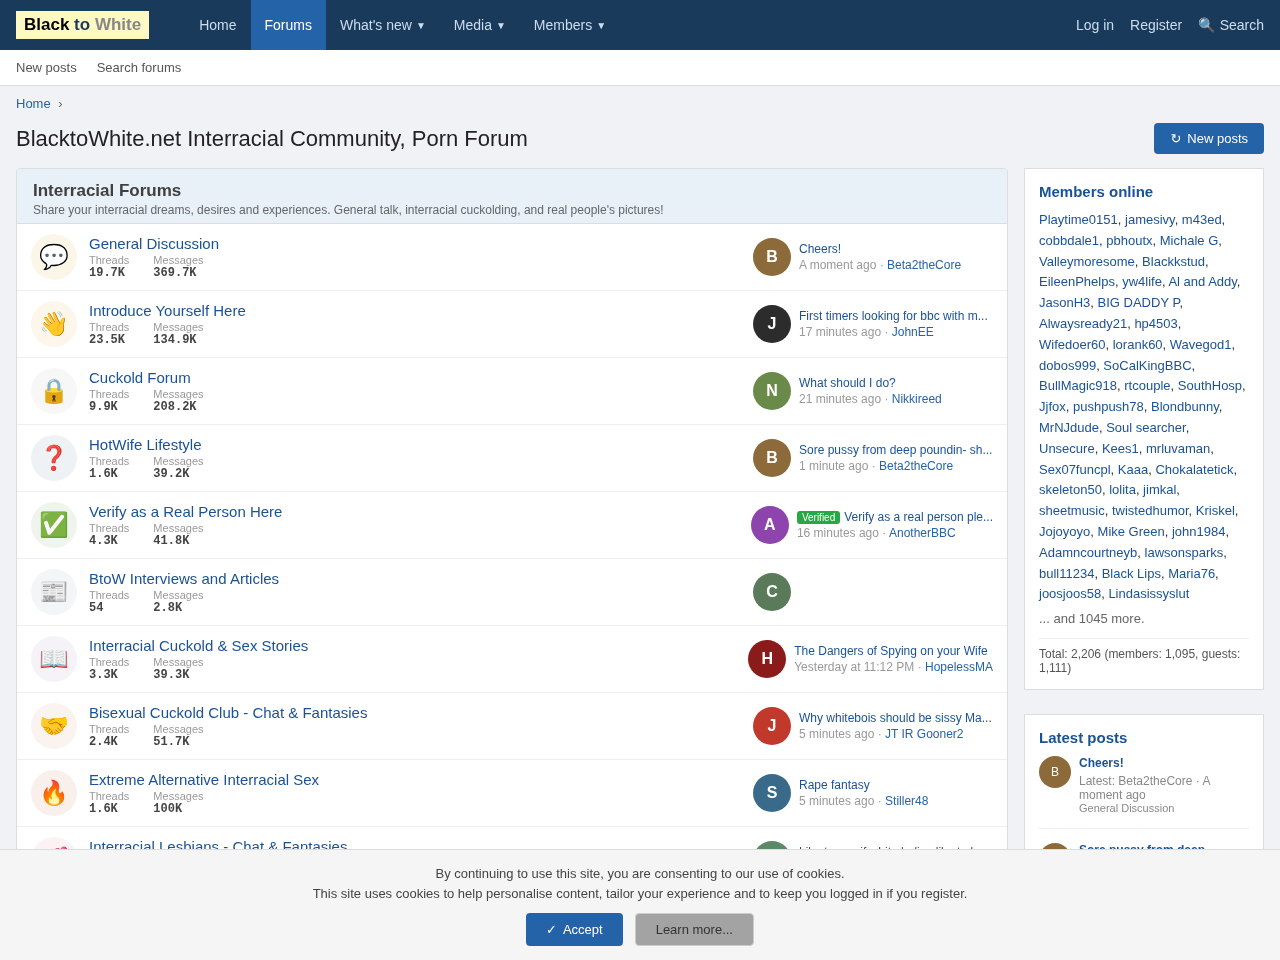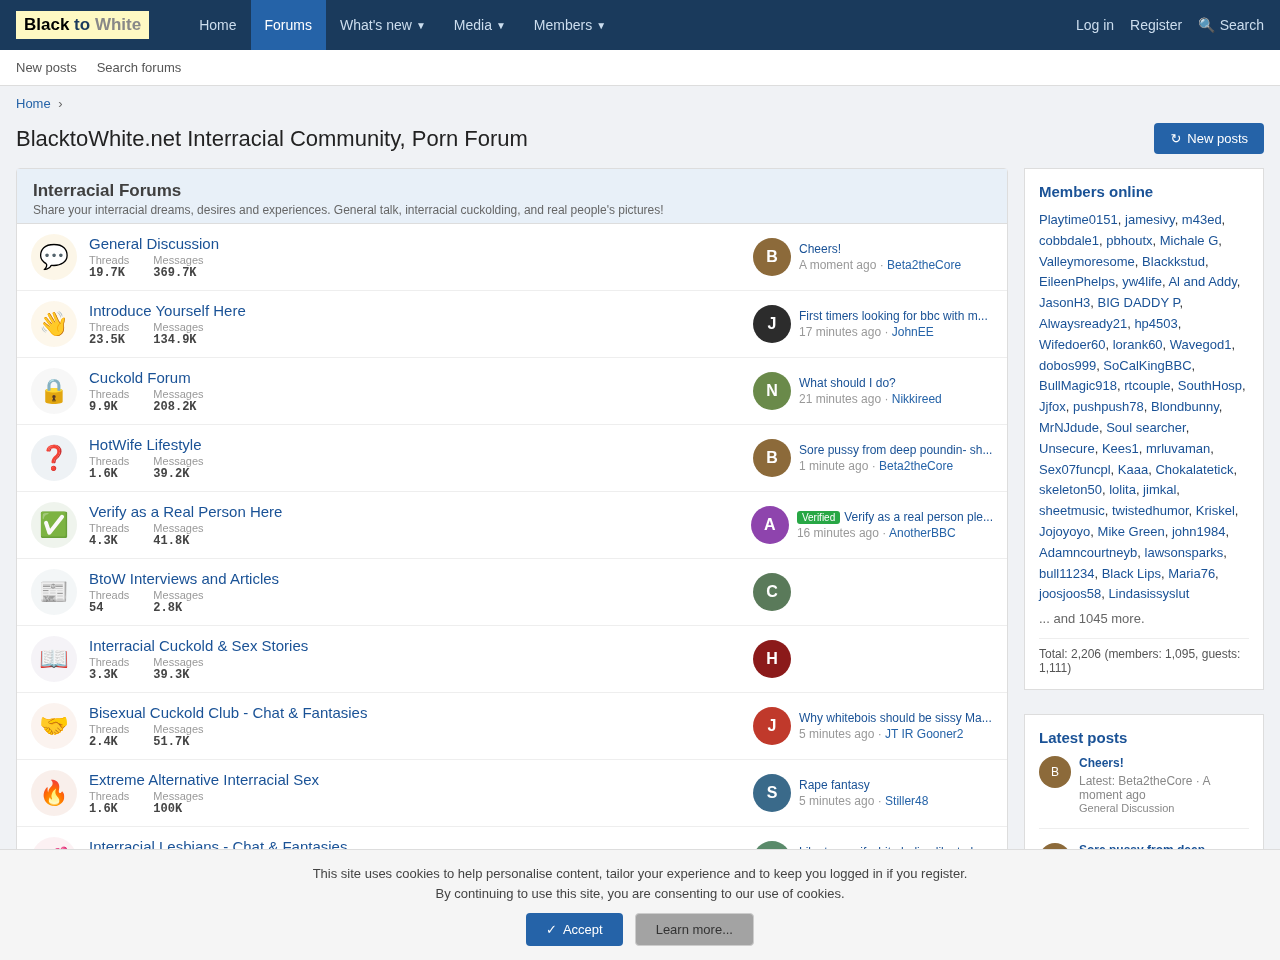--- a/index.html
+++ b/index.html
@@ -288,20 +288,24 @@
           <div class="stat-value">3.3K</div>
         </div>
         <div class="stat-item">
           <div class="stat-label">Messages</div>
           <div class="stat-value">39.3K</div>
         </div>
       </div>
     </div>
     <div class="forum-latest">
       <div class="avatar-small" style="background:#8b1a1a">H</div>
+      <div class="latest-info">
+        <div class="latest-title">The Dangers of Spying on your Wife</div>
+        <div class="latest-meta">Yesterday at 11:12 PM · <span class="author">HopelessMA</span></div>
+      </div>
     </div>
   </div>
           <div class="forum-row">
     <div class="forum-icon" style="background:#e0a08020; font-size:24px;">🤝</div>
     <div class="forum-info">
       <a class="forum-name">Bisexual Cuckold Club - Chat &amp; Fantasies</a>
       <div class="forum-stats">
         <div class="stat-item">
           <div class="stat-label">Threads</div>
           <div class="stat-value">2.4K</div>
@@ -421,22 +425,22 @@
       <div class="lp-forum">HotWife Lifestyle</div>
     </div>
   </div>
         </div>
     </div>
   </div>
 </div>
 
 <div class="cookie-banner">
   <div class="cookie-text">
+    <div>By continuing to use this site, you are consenting to our use of cookies.</div>
     <div>This site uses cookies to help personalise content, tailor your experience and to keep you logged in if you register.</div>
-    <div>By continuing to use this site, you are consenting to our use of cookies.</div>
   </div>
   <div class="cookie-actions">
     <button class="btn-accept">
       <span>✓</span>
       <span>Accept</span>
     </button>
     <button class="btn-learn">Learn more...</button>
   </div>
 </div>
 

